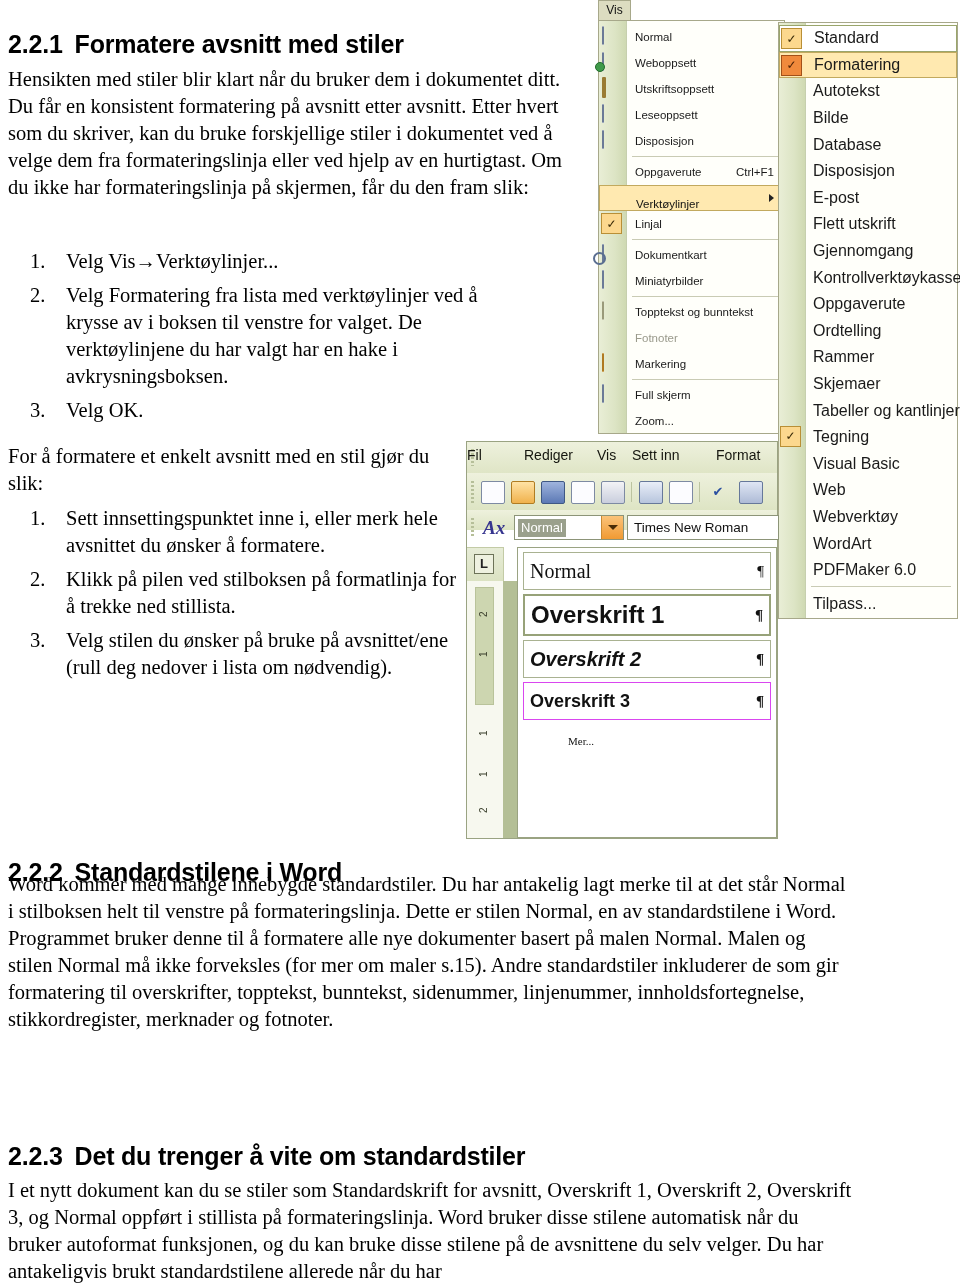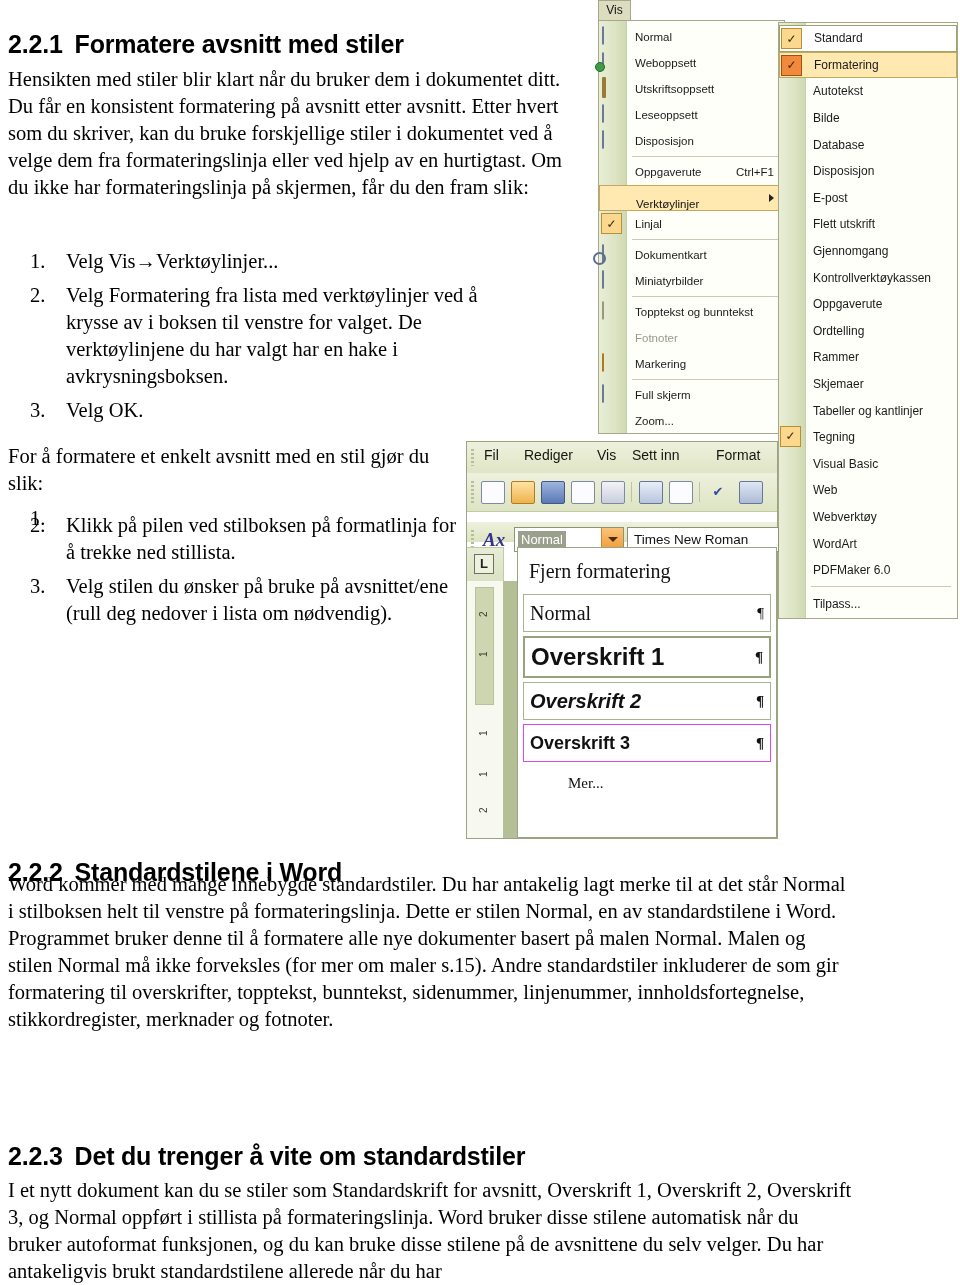--- a/index.html
+++ b/index.html
@@ -125,21 +125,21 @@
   .ico.pen{background:#f9d99a;border:1px solid #b07a22;}
 
   
   .submenu{
     left:778px;top:22px;width:180px;height:597px;
     font-family:"Liberation Sans", sans-serif;
     background:#fffffa;border:1px solid #a7a88a;box-sizing:border-box;
   }
   .submenu .gutter{width:26px;}
   .smi{position:relative;height:26.6px;display:flex;align-items:center;box-sizing:border-box;}
-  .smi .lbl{margin-left:34px;font-size:12px;color:#1a1a1a;white-space:nowrap;text-align:right;}
+  .smi .lbl{margin-left:34px;font-size:16px;color:#1a1a1a;white-space:nowrap;text-align:right;}
   .smi.sel{background:#ffe9b0;border:1px solid #c2a95e;}
   .smi .chk{left:1px;top:2px;}
 
   
   .wordshot{
     left:466px;top:441px;width:312px;height:398px;
     font-family:"Liberation Sans", sans-serif;
     border:1px solid #9aa382;box-sizing:border-box;background:#fff;
   }
   .w-menubar{
@@ -155,21 +155,21 @@
     position:absolute;left:0;top:31px;right:0;height:38px;
     background:linear-gradient(to bottom,#eef1dd,#dde4c3);
     border-bottom:1px solid #c3cba6;
   }
   .w-toolbar .grip{position:absolute;left:4px;top:8px;width:3px;height:22px;
      background:repeating-linear-gradient(to bottom,#b6bf99 0 2px,transparent 2px 4px);}
   .tbico{position:absolute;top:8px;width:22px;height:21px;border-radius:2px;}
   .tb-sep{position:absolute;top:9px;width:1px;height:20px;background:#bcc4a0;}
 
   .w-fmtbar{
-    position:absolute;left:0;top:80px;right:0;height:20px;
+    position:absolute;left:0;top:68px;right:0;height:20px;
     background:linear-gradient(to bottom,#eef1dd,#dde4c3);
   }
   .w-fmtbar .grip{position:absolute;left:4px;top:8px;width:3px;height:20px;
      background:repeating-linear-gradient(to bottom,#b6bf99 0 2px,transparent 2px 4px);}
   .stylebox{
     position:absolute;left:47px;top:5px;width:110px;height:25px;
     background:#fff;border:1px solid #8c9478;box-sizing:border-box;
   }
   .stylebox .val{
     position:absolute;left:3px;top:3px;height:18px;line-height:18px;
@@ -230,21 +230,21 @@
   }
   .sditem .pil{font-family:"Liberation Serif",serif;font-size:15px;}
   .sd-plain{height:38px;font-family:"Liberation Serif",serif;font-size:20px;}
   .sd-norm{height:38px;border:1px solid #a9b291;font-family:"Liberation Serif",serif;font-size:20px;}
   .sd-h1{height:42px;border:2px solid #97a279;font-family:"Liberation Sans",sans-serif;
          font-weight:bold;font-size:24px;}
   .sd-h2{height:38px;border:1px solid #a9b291;font-family:"Liberation Sans",sans-serif;
          font-weight:bold;font-style:italic;font-size:20px;}
   .sd-h3{height:38px;border:1px solid #d946ef;font-family:"Liberation Sans",sans-serif;
          font-weight:bold;font-size:18px;align-items:center;}
-  .sd-mer{height:34px;font-family:"Liberation Serif",serif;font-size:15px;margin-left:44px;}
+  .sd-mer{height:34px;font-family:"Liberation Serif",serif;font-size:11px;margin-left:44px;}
 </style>
 </head>
 <body>
 
 <div class="doc">
 
   <h3 class="heading" id="blk-221-head">
     <span class="num">2.2.1</span><span>Formatere avsnitt med stiler</span>
   </h3>
 
@@ -252,21 +252,21 @@
 
   <ol class="steps" id="blk-221-list1">
     <li><span class="mk">1.</span><span>Velg Vis→Verktøylinjer...</span></li>
     <li><span class="mk">2.</span><span>Velg Formatering fra lista med verktøylinjer ved å krysse av i boksen til venstre for valget. De verktøylinjene du har valgt har en hake i avkrysningsboksen.</span></li>
     <li><span class="mk">3.</span><span>Velg OK.</span></li>
   </ol>
 
   <p class="body" id="blk-221-mid">For å formatere et enkelt avsnitt med en stil gjør du slik:</p>
 
   <ol class="steps" id="blk-221-list2">
-    <li><span class="mk">1.</span></li>
+    <li><span class="mk">1.</span><span>Sett innsettingspunktet inne i, eller merk hele avsnittet du ønsker å formatere.</span></li>
     <li><span class="mk">2.</span><span>Klikk på pilen ved stilboksen på formatlinja for å trekke ned stillista.</span></li>
     <li><span class="mk">3.</span><span>Velg stilen du ønsker på bruke på avsnittet/ene (rull deg nedover i lista om nødvendig).</span></li>
   </ol>
 
   <h3 class="heading" id="blk-222-head">
     <span class="num">2.2.2</span><span>Standardstilene i Word</span>
   </h3>
   <p class="body" id="blk-222-body">Word kommer med mange innebygde standardstiler. Du har antakelig lagt merke til at det står Normal i stilboksen helt til venstre på formateringslinja. Dette er stilen Normal, en av standardstilene i Word. Programmet bruker denne til å formatere alle nye dokumenter basert på malen Normal. Malen og stilen Normal må ikke forveksles (for mer om maler s.15). Andre standardstiler inkluderer de som gir formatering til overskrifter, topptekst, bunntekst, sidenummer, linjenummer, innholdsfortegnelse, stikkordregister, merknader og fotnoter.</p>
 
   <h3 class="heading" id="blk-223-head">
@@ -451,21 +451,21 @@
     <div class="smi">
       <span class="lbl" style="text-decoration:underline;text-decoration-color:transparent;">Tilpass...</span>
       </div>
   </div>
 </div>
 
 <div class="menu-shot wordshot">
 
   <div class="w-menubar">
     <span class="grip"></span>
-    <span class="mnu" style="left:17px;">Fil</span>
+    <span class="mnu" style="left:0;">Fil</span>
     <span class="mnu" style="left:57px;">Rediger</span>
     <span class="mnu" style="left:130px;">Vis</span>
     <span class="mnu" style="left:165px;">Sett inn</span>
     <span class="mnu" style="left:249px;">Format</span>
   </div>
 
   <div class="w-toolbar">
     <span class="grip"></span>
     <span class="tbico" style="left:14px;background:#fcfcff;border:1px solid #7d8aa3;"></span>
     <span class="tbico" style="left:44px;background:linear-gradient(#ffe2a4,#f0b24d);border:1px solid #b07c22;"></span>
@@ -506,24 +506,20 @@
       <span style="top:36px;">2</span>
       <span style="top:76px;">1</span>
       <span style="top:155px;">1</span>
       <span style="top:196px;">1</span>
       <span style="top:232px;">2</span>
     </div>
   </div>
   <div class="w-stripe"></div>
 
   <div class="styledd">
-    <div class="sditem sd-plain">
-      <span>Fjern formatering</span>
-      <span class="pil"></span>
-    </div>
     <div class="sditem sd-norm">
       <span>Normal</span>
       <span class="pil">¶</span>
     </div>
     <div class="sditem sd-h1">
       <span>Overskrift 1</span>
       <span class="pil">¶</span>
     </div>
     <div class="sditem sd-h2">
       <span>Overskrift 2</span>

